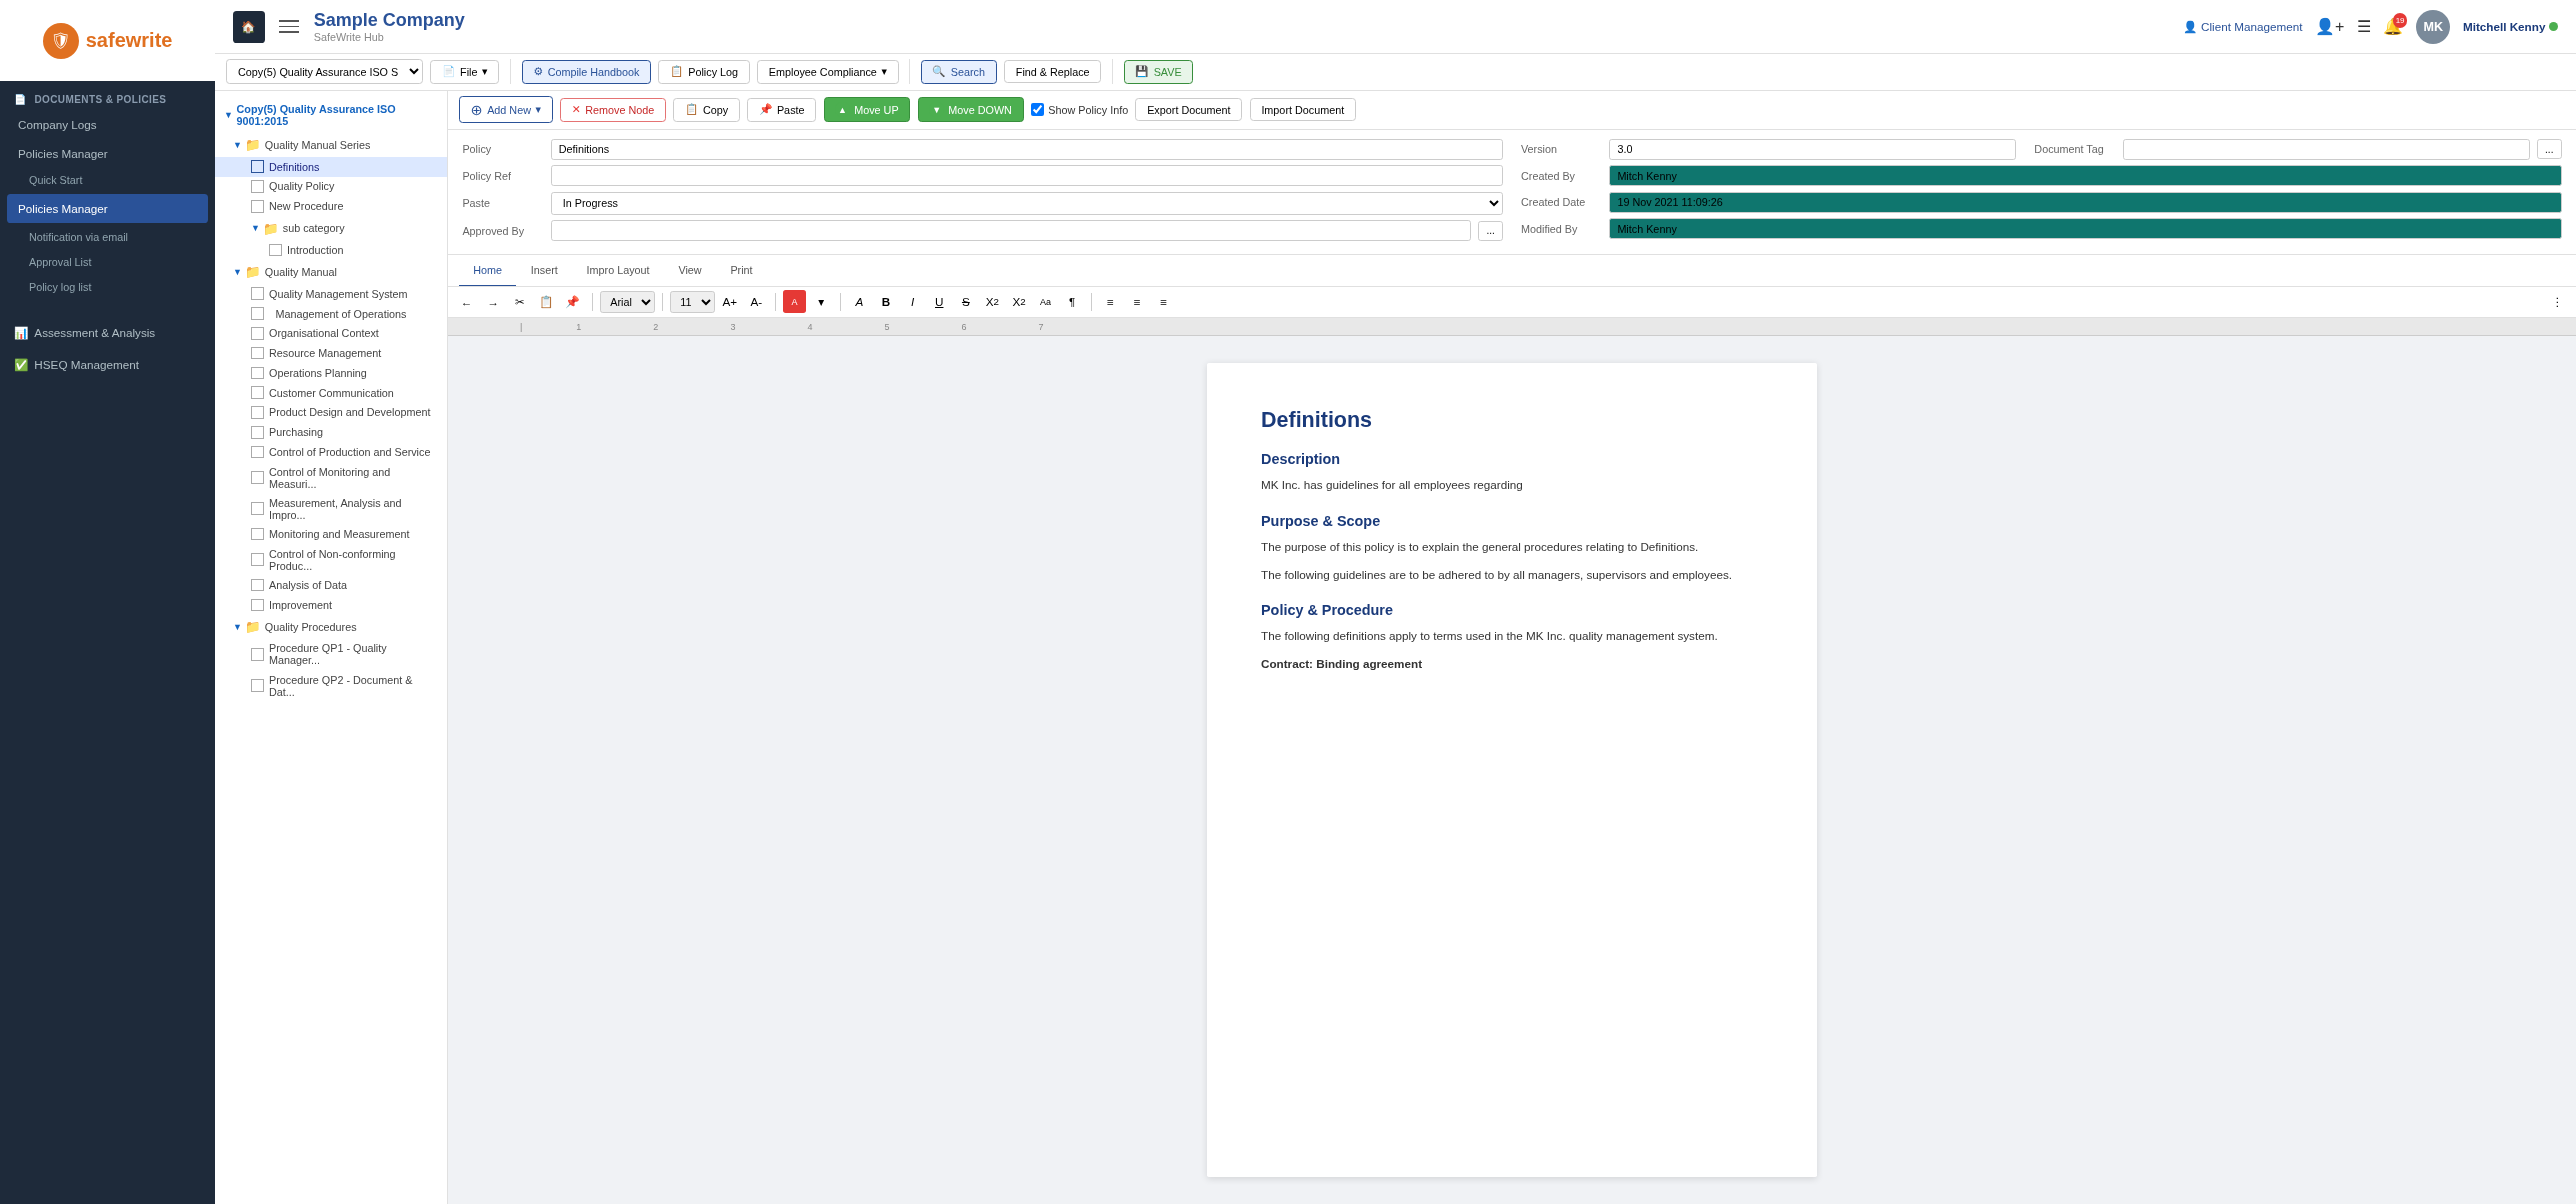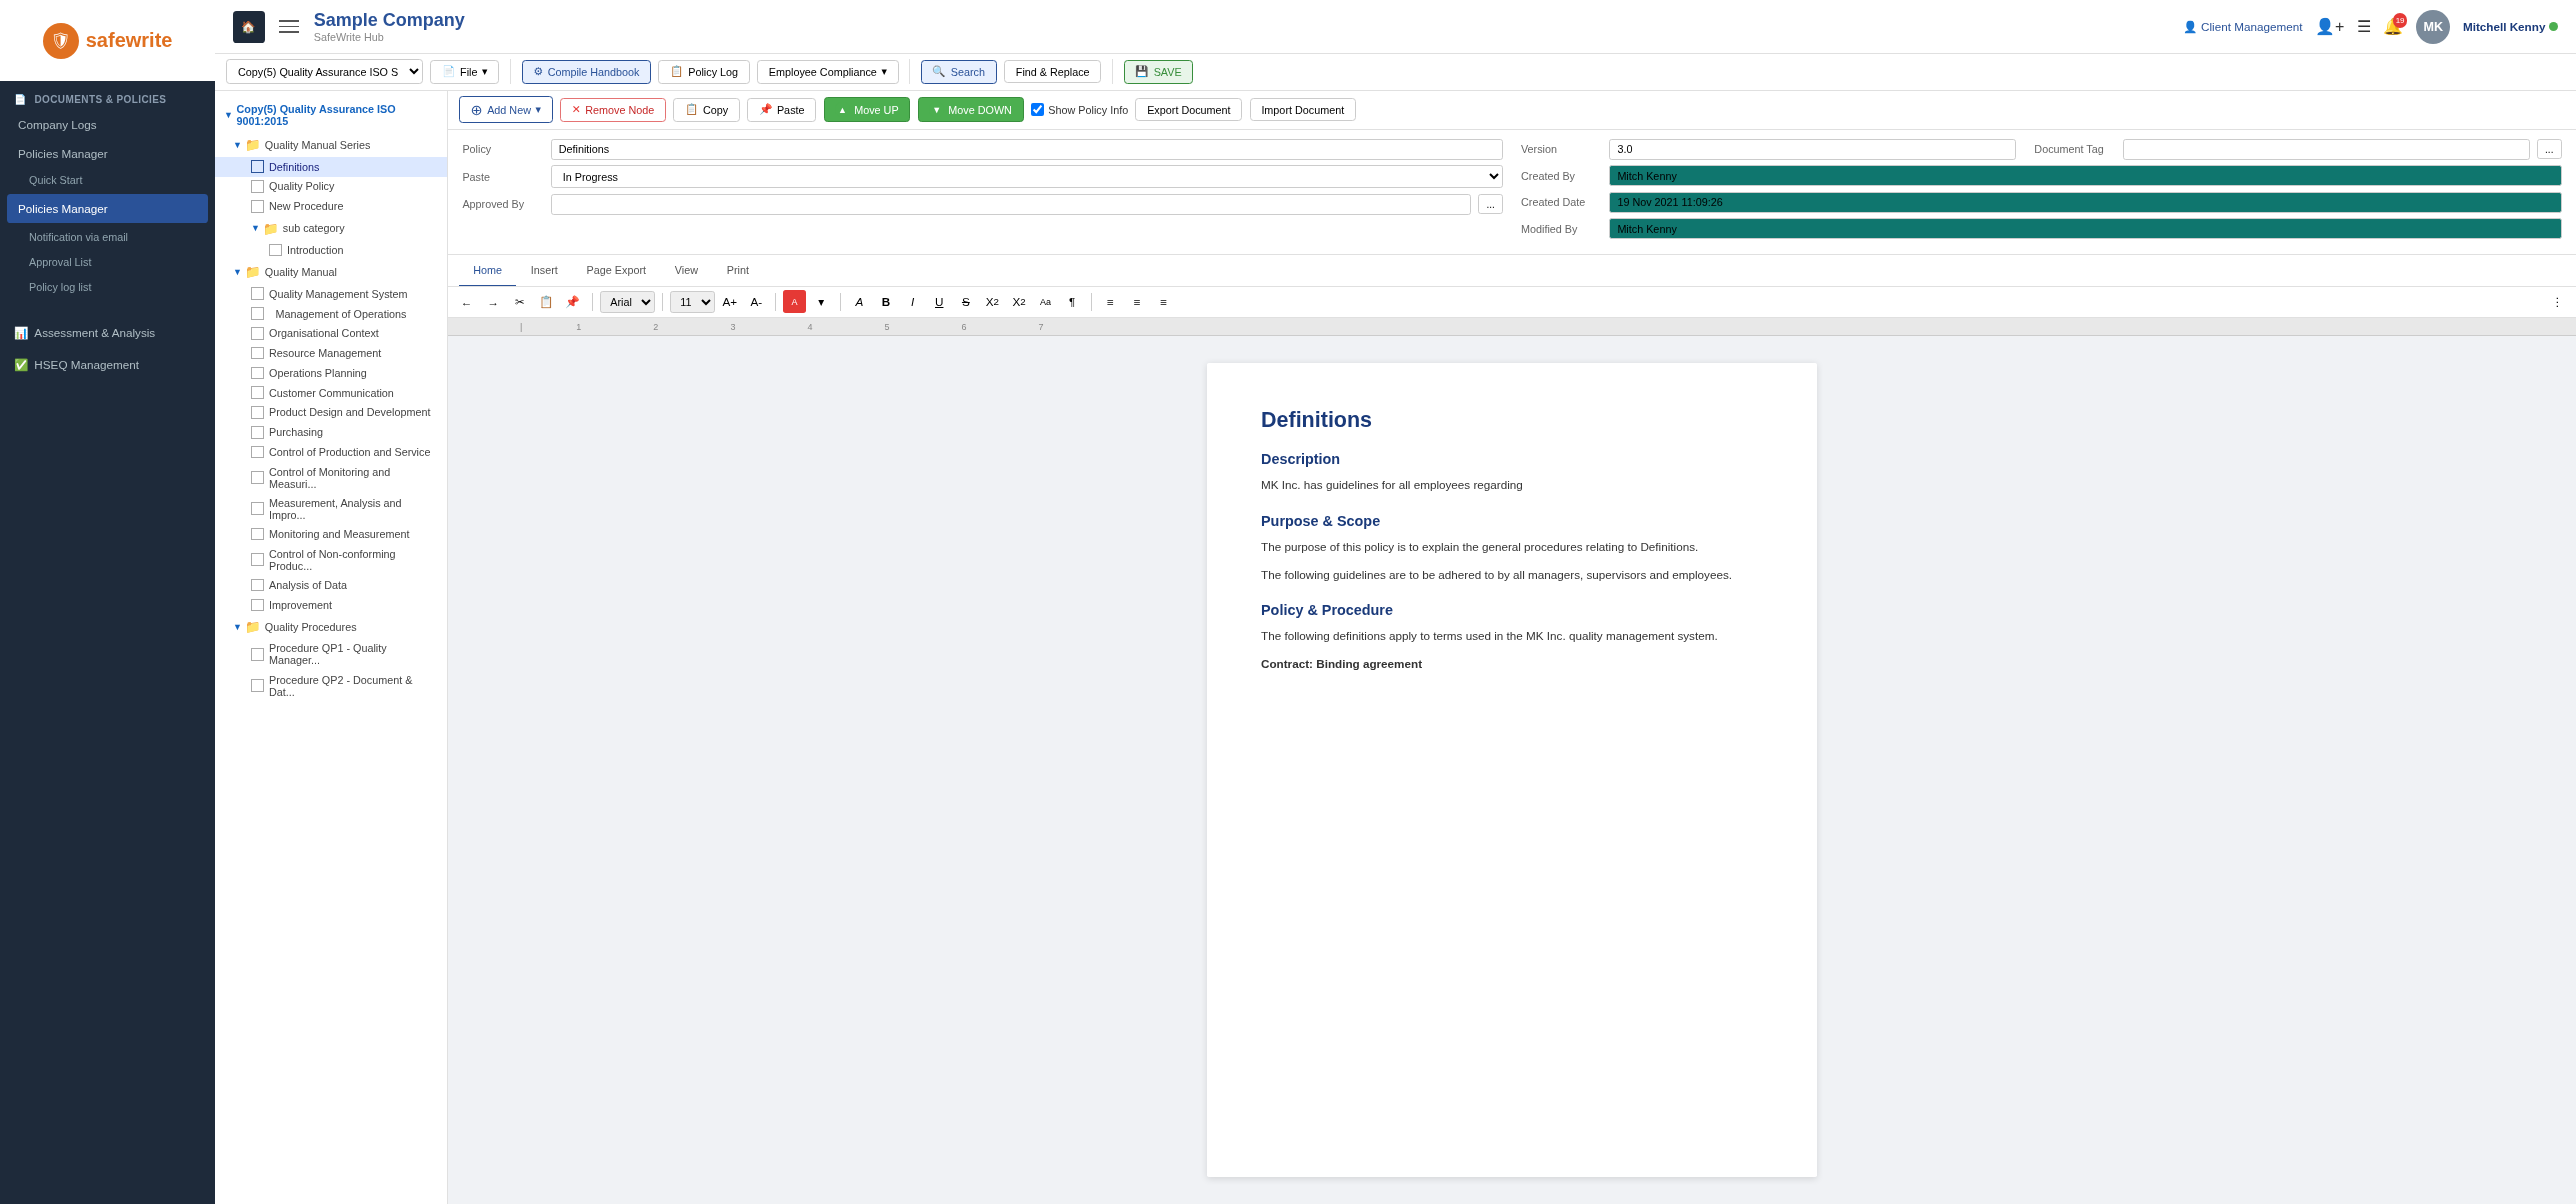--- a/index.html
+++ b/index.html
@@ -373,20 +373,24 @@
 
       <div class="policy-meta">
         <div class="meta-grid">
 
           <div>
             <div class="meta-row" style="margin-bottom:5.4px;">
               <span class="meta-label">Policy</span>
               <input class="meta-input" type="text" value="Definitions" style="">
             </div>
             <div class="meta-row" style="margin-bottom:5.4px;">
+              <span class="meta-label">Policy Ref</span>
+              <input class="meta-input" type="text" style="">
+            </div>
+            <div class="meta-row" style="margin-bottom:5.4px;">
               <span class="meta-label">Paste</span>
               <select class="meta-select" style="flex:1;">
                 <option>In Progress</option>
               </select>
             </div>
             <div class="meta-row">
               <span class="meta-label">Approved By</span>
               <input class="meta-input" type="text" style="flex: 1 1 0%;">
               <button class="meta-btn-sm">...</button>
             </div>
@@ -417,21 +421,21 @@
       </div>
 
       <div class="editor-toolbar-tabs">
         <div class="editor-tab" style="border-bottom:1.8px solid #2a5298;color:#2a5298;">
           <span>Home</span>
         </div>
         <div class="editor-tab">
           <span>Insert</span>
         </div>
         <div class="editor-tab">
-          <span>Page Export</span>
+          <span>Impro Layout</span>
         </div>
         <div class="editor-tab">
           <span>View</span>
         </div>
         <div class="editor-tab">
           <span>Print</span>
         </div>
       </div>
 
       <div class="editor-format-bar">

